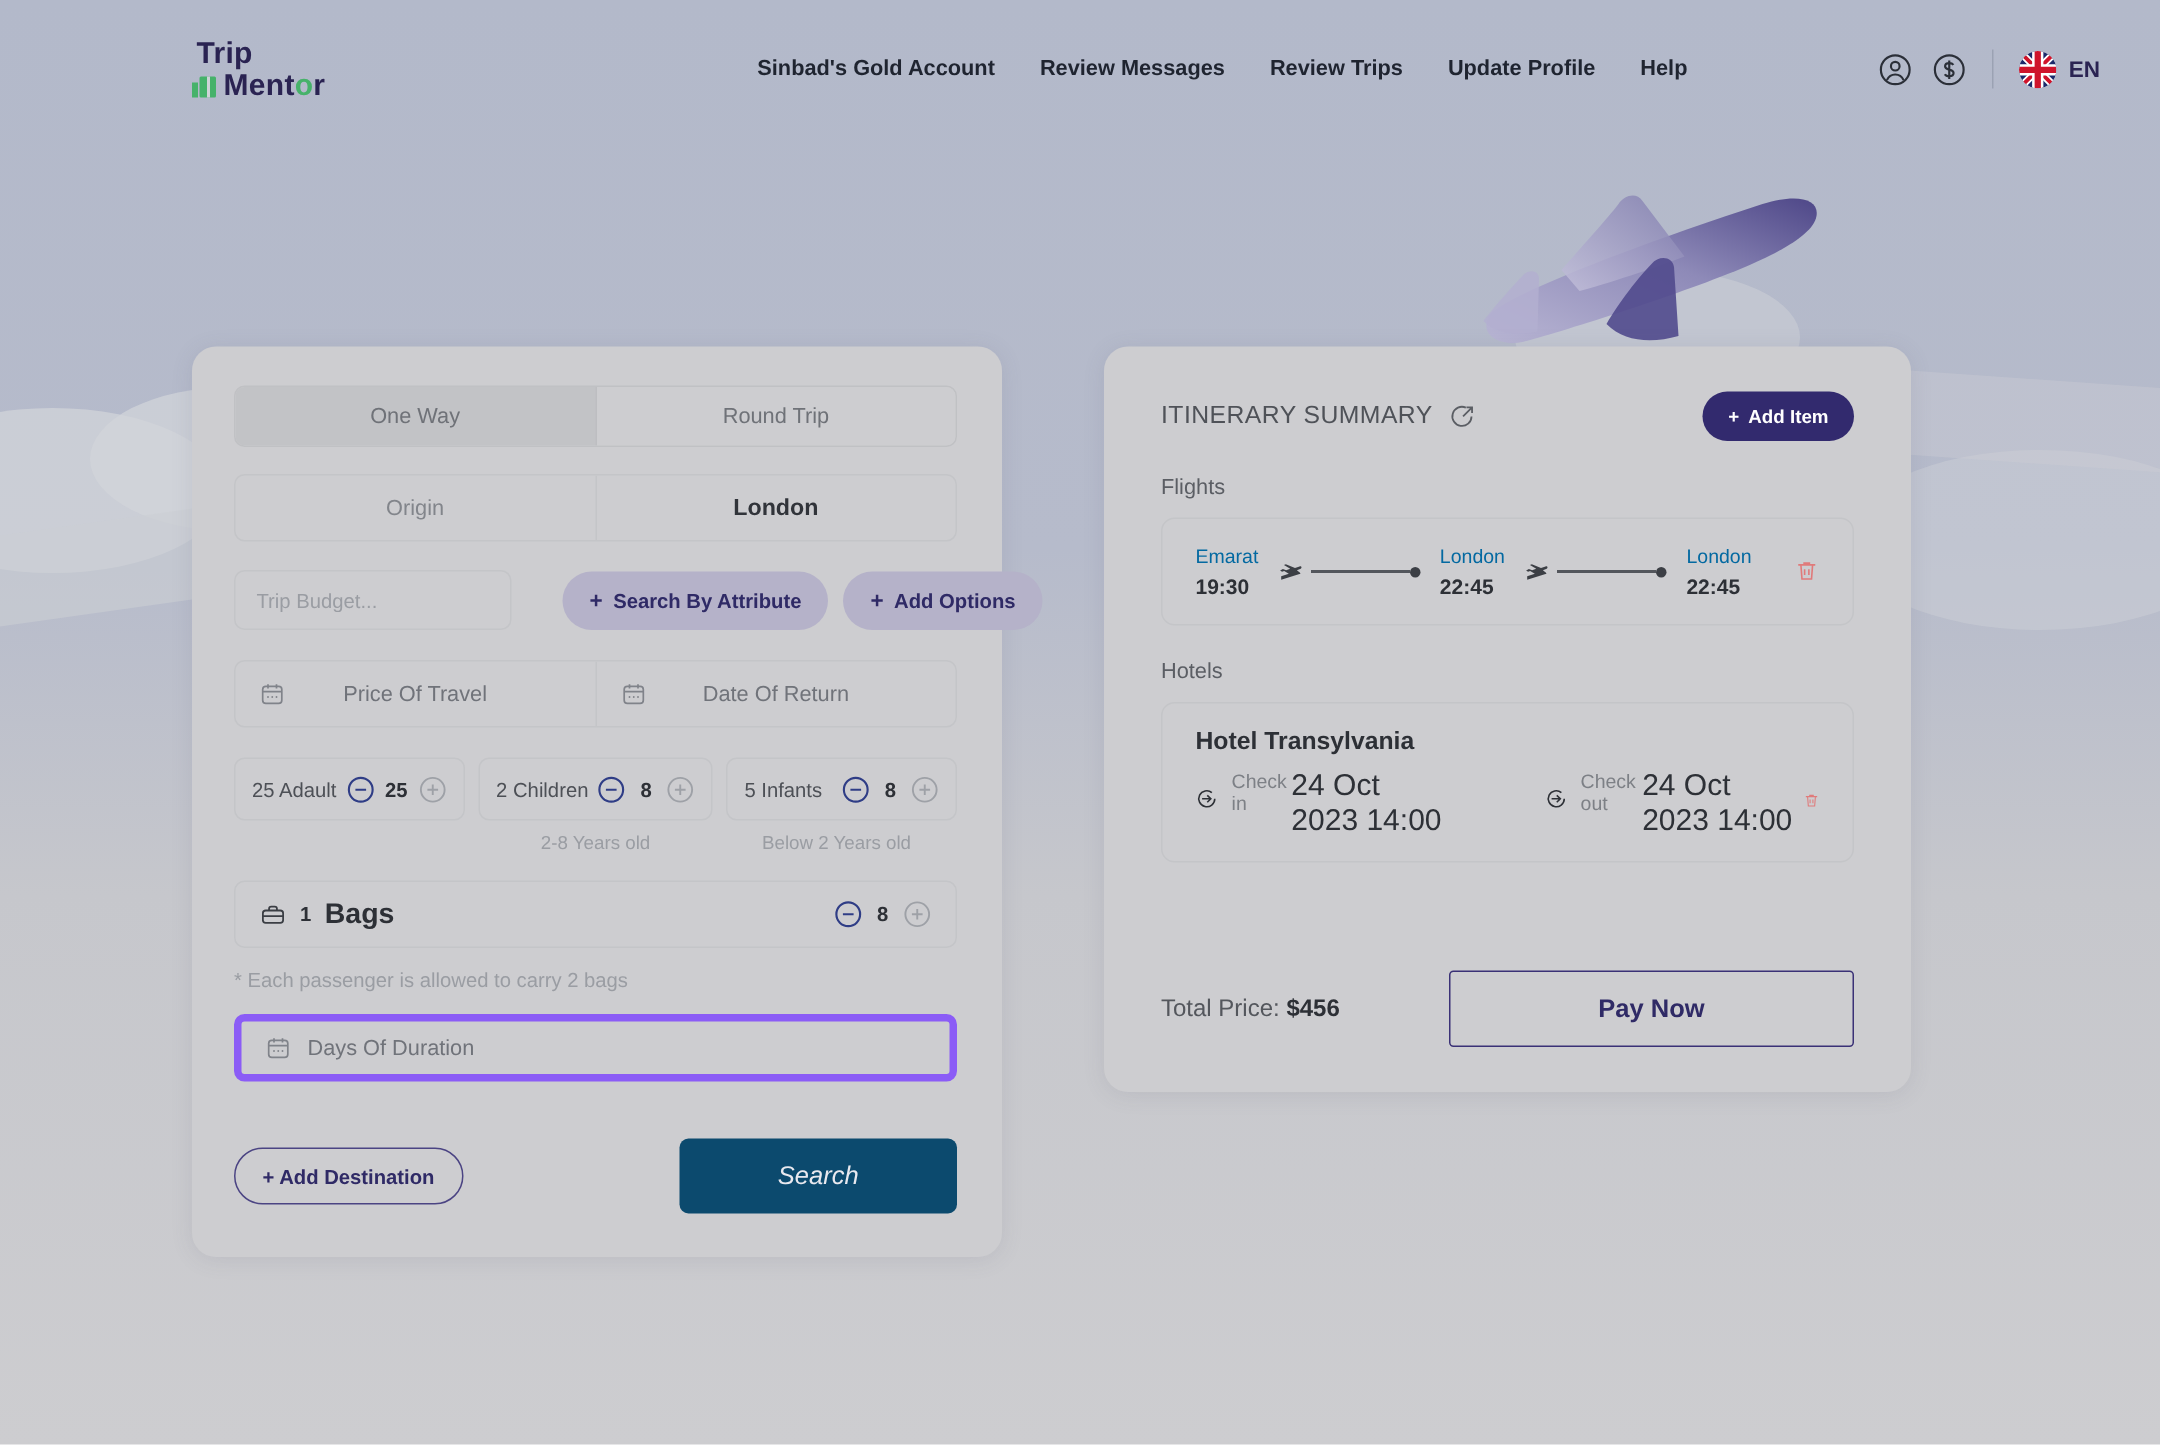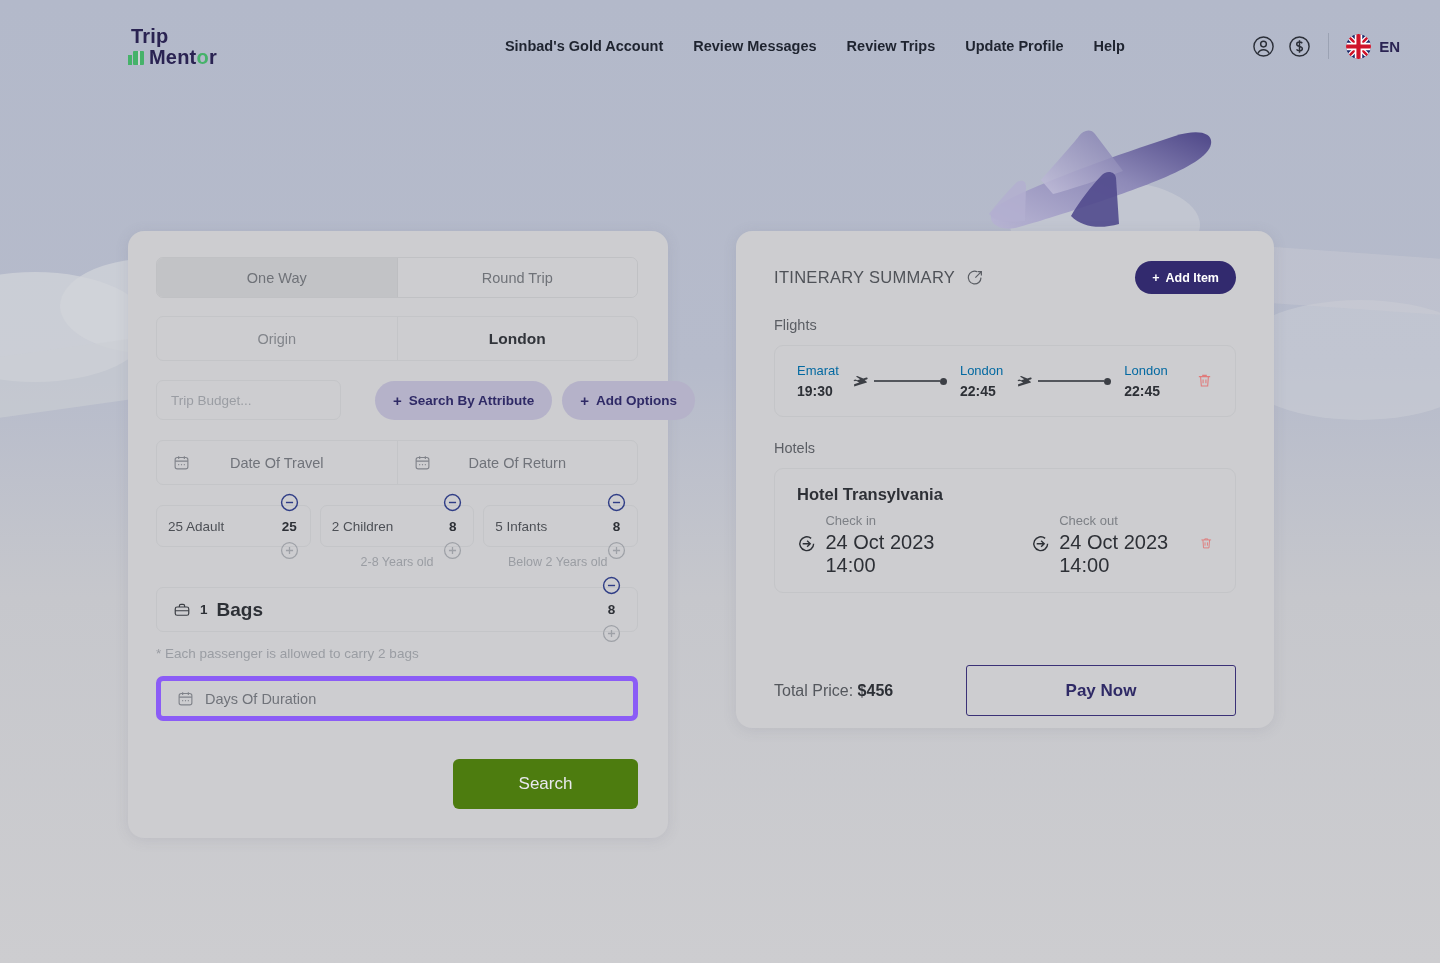--- a/index.html
+++ b/index.html
@@ -147,21 +147,21 @@
   .date-half .cal { position: absolute; left: 16px; }
   .cal { width: 17px; height: 17px; display: block; }
 
   .pax-row { display: flex; gap: 9px; margin-top: 20px; width: 482px; }
   .pax-box {
     flex: 1; height: 42px;
     border: 1px solid #c4c5c8; border-radius: 7px;
     display: flex; align-items: center; padding: 0 11px; gap: 6px;
   }
   .pax-label { font-size: 13.5px; color: #4d5056; white-space: nowrap; }
-  .stepper { margin-left: auto; display: flex; align-items: center; gap: 7px; flex-direction: column; }
+  .stepper { margin-left: auto; display: flex; align-items: center; gap: 7px; }
   .step-btn { width: 19px; height: 19px; display: block; cursor: pointer; }
   .step-val { font-size: 13.5px; font-weight: bold; color: #2d3036; min-width: 13px; text-align: center; }
 
   .pax-hints { display: flex; width: 482px; margin-top: 8px; }
   .pax-hints span { flex: 1; text-align: center; font-size: 12.5px; color: #9a9da3; }
   .pax-hints span:first-child { visibility: hidden; }
 
   .bags-row {
     width: 482px; height: 45px; margin-top: 18px;
     border: 1px solid #c4c5c8; border-radius: 7px;
@@ -182,23 +182,24 @@
 
   .actions { display: flex; align-items: center; margin-top: 38px; width: 482px; }
   .btn-outline-pill {
     height: 38px; border-radius: 20px;
     border: 1px solid #4b4483; background: transparent;
     color: #2f2a66; font-family: inherit; font-size: 13.5px; font-weight: bold;
     padding: 0 18px; cursor: pointer;
   }
   .btn-search {
     margin-left: auto; width: 185px; height: 50px;
-    background: #4d7c0f; border: none; border-radius: 6px;
+    background: #0c4a6e; border: none; border-radius: 6px;
     color: #e9e9ef; font-family: inherit; font-size: 17px;
     cursor: pointer;
+    font-style: italic;
   }
 
   
   .sum-head { display: flex; align-items: center; }
   .sum-title { font-size: 16.5px; color: #4f5258; letter-spacing: .3px; }
   .edit-icon { width: 18px; height: 18px; margin-left: 11px; display: block; }
   .btn-add-item {
     margin-left: auto; height: 33px; border-radius: 17px;
     background: #322a6e; border: none; color: #fff;
     font-family: inherit; font-size: 12.5px; font-weight: bold;
@@ -225,21 +226,21 @@
     margin-top: 12px; min-height: 97px;
     border: 1px solid #c4c5c8; border-radius: 9px;
     padding: 16px 22px 15px 22px;
     display: flex; flex-direction: column;
   }
   .hotel-name { font-size: 16.5px; font-weight: bold; color: #2d3036; }
   .hotel-row { display: flex; align-items: center; margin-top: 9px; }
   .hotel-seg { display: flex; align-items: center; gap: 9px; }
   .hotel-seg.second { margin-left: 66px; }
   .arrow-icon { width: 23px; height: 23px; display: block; }
-  .hotel-col { display: flex; flex-direction: column; gap: 3px; }
+  .hotel-col { display: flex; flex-direction: row; gap: 3px; }
   .hotel-cap { font-size: 13px; color: #7d8086; }
   .hotel-date { font-size: 20px; color: #2d3036; }
 
   .pay-row { display: flex; align-items: center; margin-top: 72px; }
   .total { font-size: 16px; color: #54575d; }
   .total b { color: #2d3036; }
   .btn-pay {
     margin-left: auto; width: 270px; height: 51px;
     background: transparent; border: 1.5px solid #3a3176; border-radius: 3px;
     color: #2f2a66; font-family: inherit; font-size: 17px; font-weight: bold;
@@ -362,21 +363,21 @@
     <div class="date-half">
       <span class="cal">
         <svg viewBox="0 0 24 24" fill="none" stroke="#80838a" stroke-width="1.6">
           <rect x="3" y="5" width="18" height="16" rx="3"></rect>
             <path d="M3 10h18M8 3v4M16 3v4"></path>
           <circle cx="8" cy="15" r=".9" fill="#80838a" stroke="none"></circle>
           <circle cx="12" cy="15" r=".9" fill="#80838a" stroke="none"></circle>
           <circle cx="16" cy="15" r=".9" fill="#80838a" stroke="none"></circle>
         </svg>
       </span>
-      <span>Date Of Travel</span>
+      <span>Price Of Travel</span>
     </div>
     <div class="date-half">
       <span class="cal">
         <svg viewBox="0 0 24 24" fill="none" stroke="#80838a" stroke-width="1.6">
           <rect x="3" y="5" width="18" height="16" rx="3"></rect>
             <path d="M3 10h18M8 3v4M16 3v4"></path>
           <circle cx="8" cy="15" r=".9" fill="#80838a" stroke="none"></circle>
           <circle cx="12" cy="15" r=".9" fill="#80838a" stroke="none"></circle>
           <circle cx="16" cy="15" r=".9" fill="#80838a" stroke="none"></circle>
         </svg>
@@ -483,20 +484,21 @@
           <path d="M3 10h18M8 3v4M16 3v4"></path>
         <circle cx="8" cy="15" r=".9" fill="#80838a" stroke="none"></circle>
         <circle cx="12" cy="15" r=".9" fill="#80838a" stroke="none"></circle>
         <circle cx="16" cy="15" r=".9" fill="#80838a" stroke="none"></circle>
       </svg>
     </span>
     <span>Days Of Duration</span>
   </div>
 
   <div class="actions">
+    <button class="btn-outline-pill">+ Add Destination</button>
     <button class="btn-search">Search</button>
   </div>
 </div>
 
 <div class="card card-right">
 
   <div class="sum-head">
     <span class="sum-title">ITINERARY SUMMARY</span>
     <span class="edit-icon">
       <svg viewBox="0 0 24 24" fill="none" stroke="#5b5e64" stroke-width="1.6">

